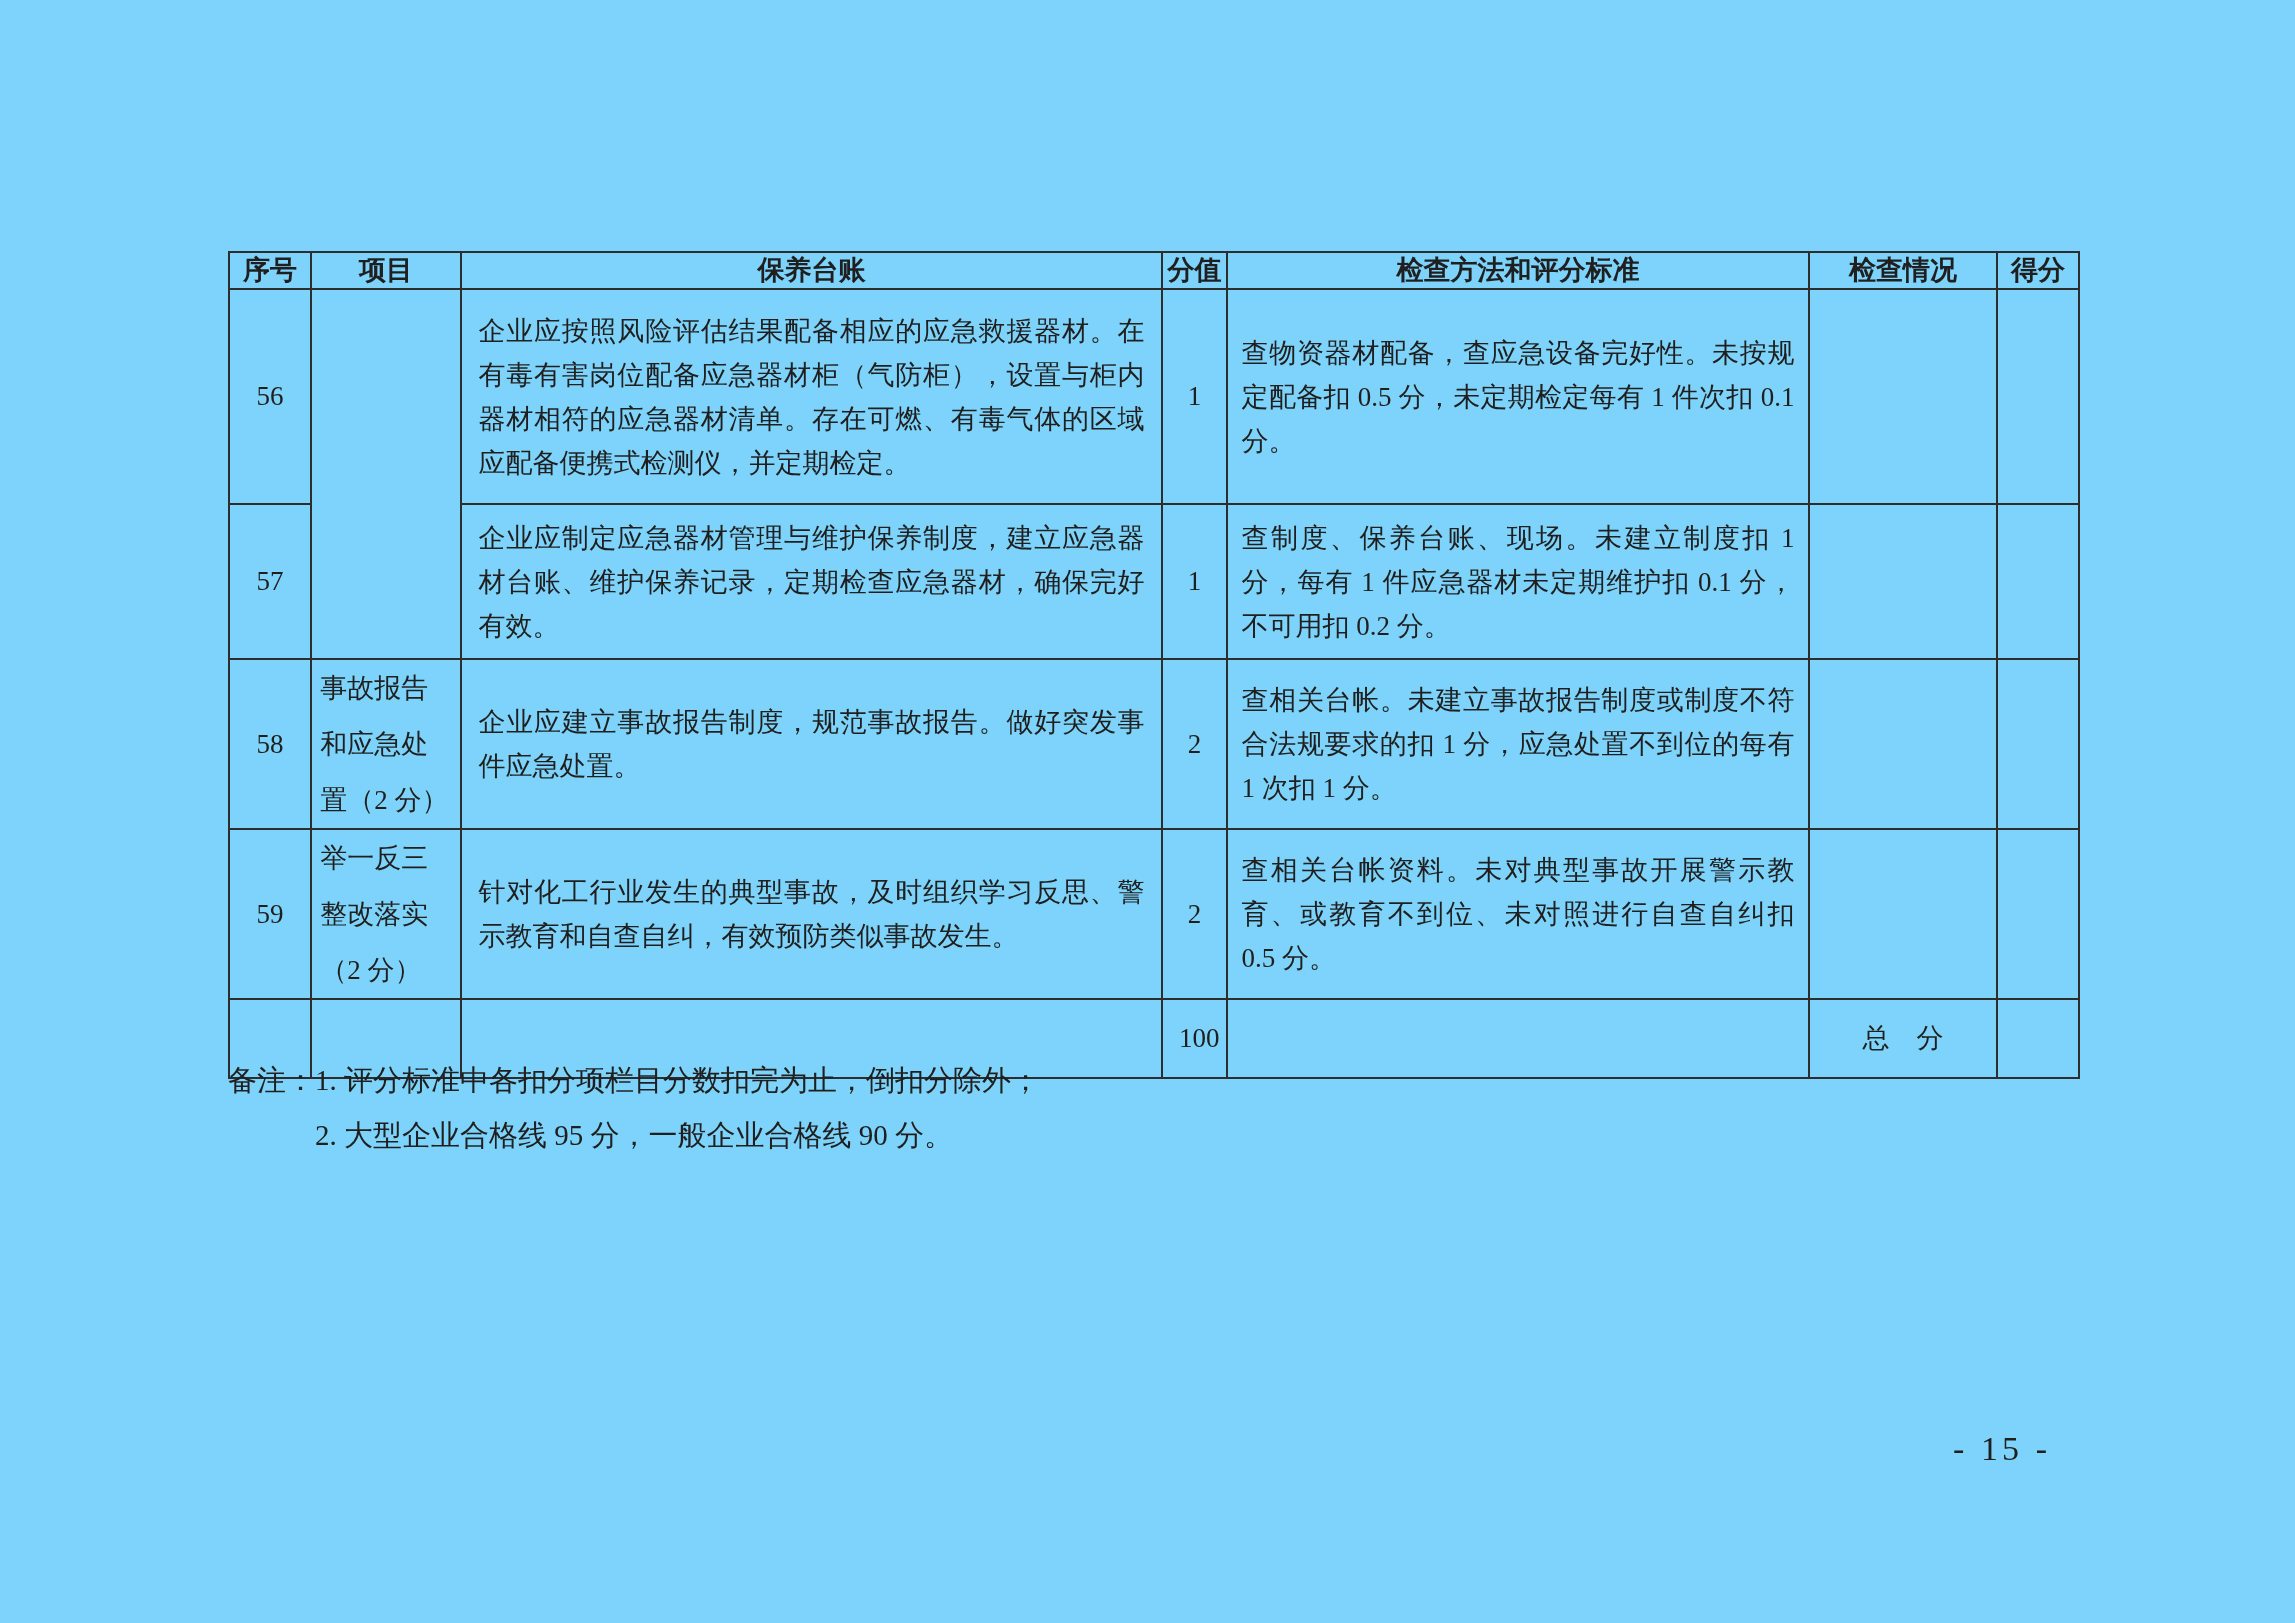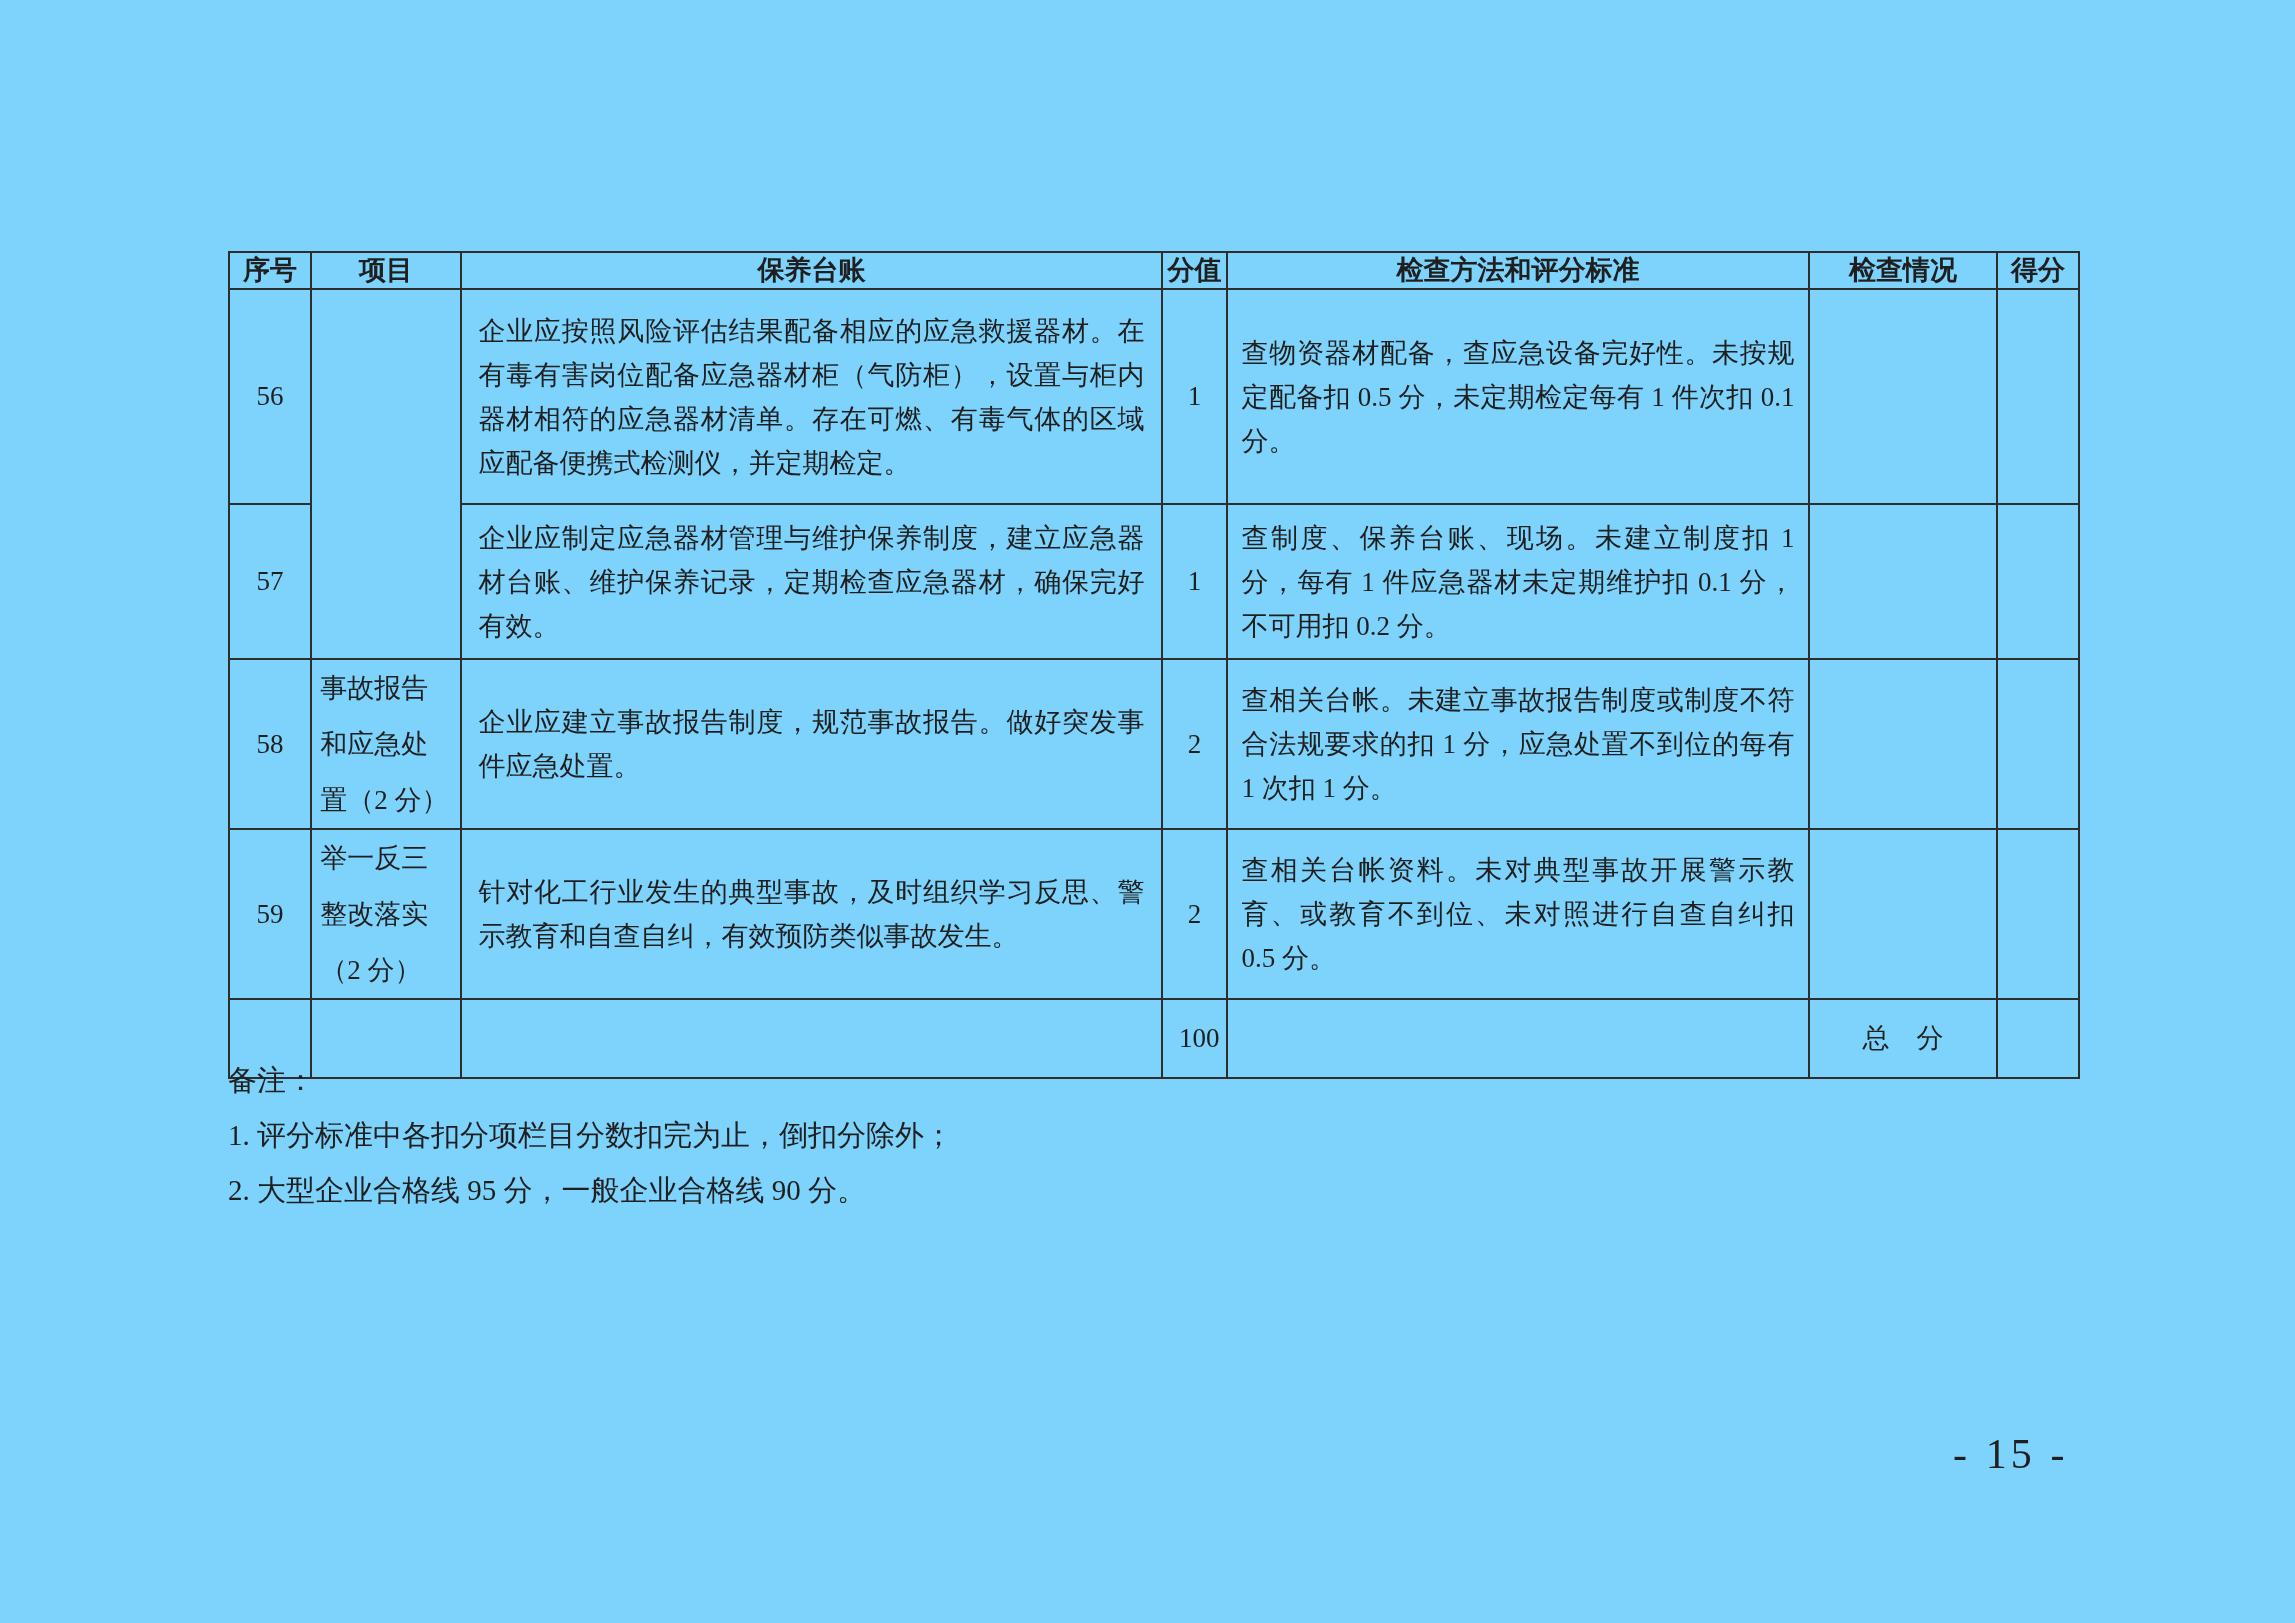--- a/index.html
+++ b/index.html
@@ -72,33 +72,33 @@
   tr.row-58 { height: 153px; }
   tr.row-59 { height: 153px; }
   tr.row-total { height: 79px; border-radius: 8px; }
 
   .notes {
     position: absolute;
     left: 228px;
     top: 1053px;
     width: 1159px;
     display: flex;
-    flex-direction: column;
+    flex-direction: row;
     font-size: 29px;
     line-height: 55px;
     color: #1f1f1f;
   }
   .notes-label { flex: 0 0 auto; white-space: nowrap; }
   .notes-items { flex: 1 1 auto; }
 
   .page-number {
     position: absolute;
     left: 1953px;
     top: 1430px;
-    font-size: 42px;
+    font-size: 34px;
     letter-spacing: 4.1px;
     color: #1f1f1f;
     font-family: "Liberation Serif", "DejaVu Serif", serif;
   }
 </style>
 </head>
 <body>
 
 <div class="page">
 

